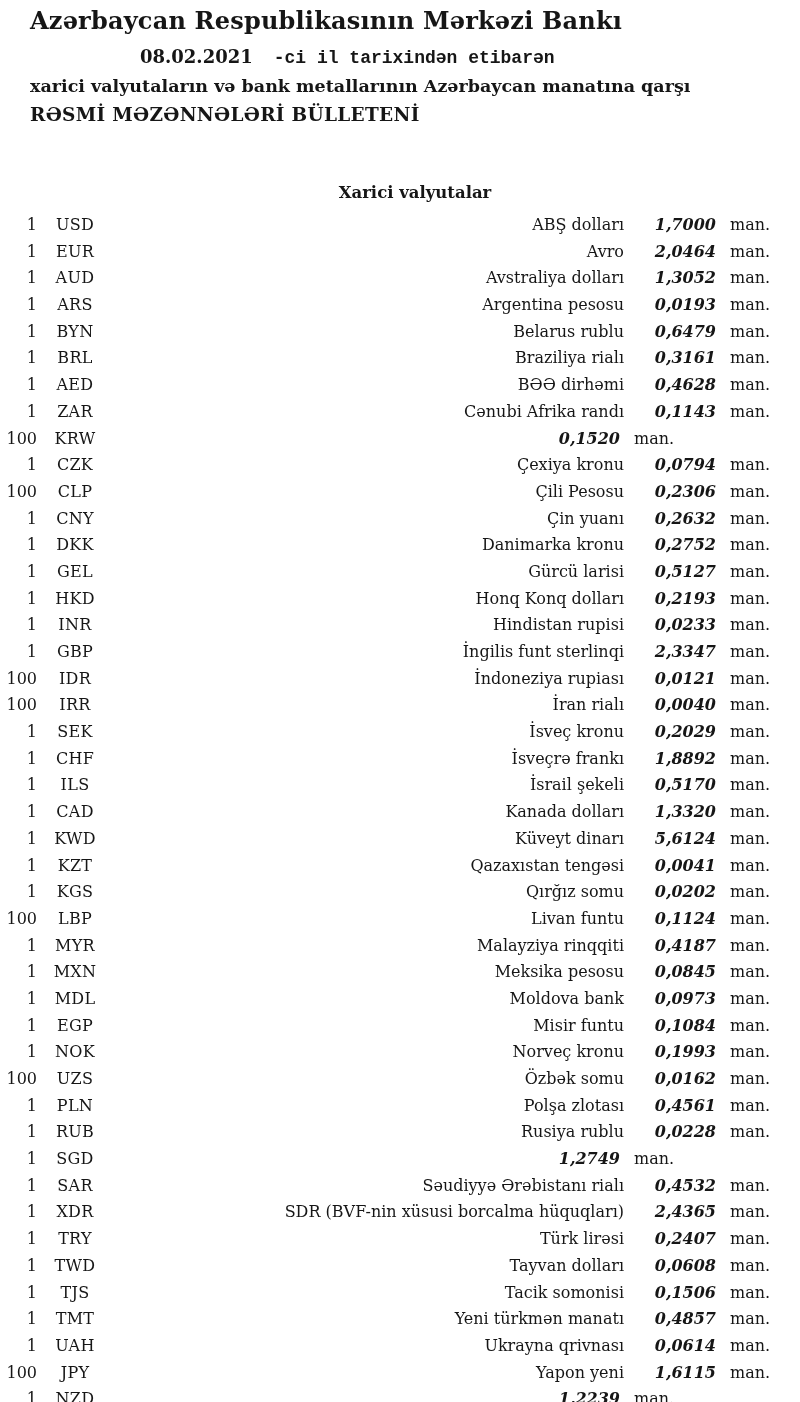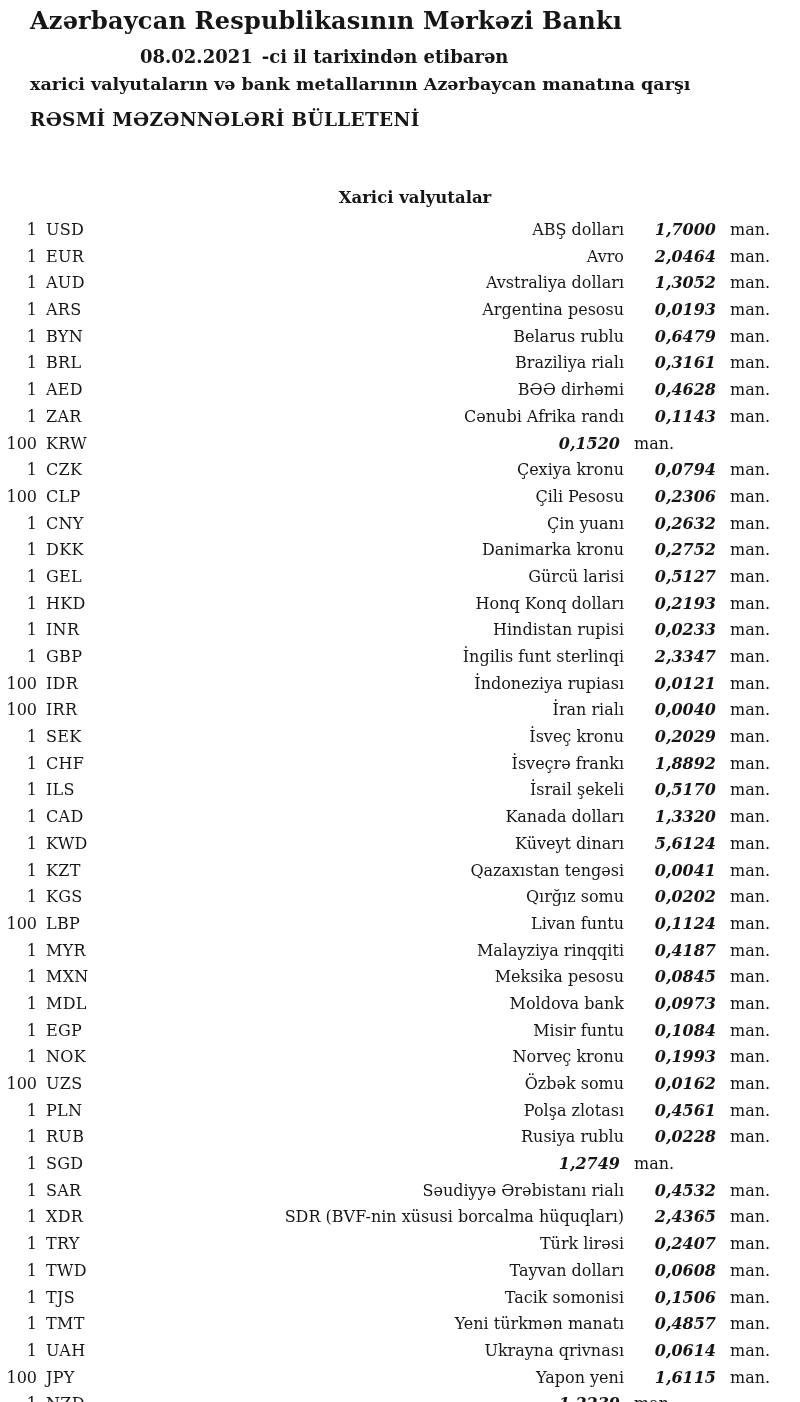--- a/index.html
+++ b/index.html
@@ -26,29 +26,29 @@
     line-height: 30px;
     letter-spacing: 0.2px;
   }
   .date-line {
     margin-top: 9px;
     font-size: 18px;
     font-weight: bold;
     line-height: 23px;
     padding-left: 110px; 
   }
-  .date-suffix { margin-left: 9px; }
+  .date-suffix { margin-left: 21px; font-family: Liberation Mono, monospace; }
   .subtitle {
     margin-top: 5px;
     font-size: 17.5px;
     font-weight: bold;
     line-height: 23px;
   }
   .bulletin-title {
-    margin-top: 12px;
+    margin-top: 5px;
     font-size: 18.5px;
     font-weight: bold;
     line-height: 23px;
     letter-spacing: 0.3px;
   }
   .section-title {
     margin-top: 56px;
     font-size: 16.5px;
     font-weight: bold;
     line-height: 22px;
@@ -63,21 +63,21 @@
   }
   .row {
     display: grid;
     grid-template-columns: 40px 64px 1fr 96px 62px;
     height: 26.7px;
     line-height: 26.7px;
     font-size: 16px;
   }
   .cell { white-space: nowrap; overflow: visible; }
   .cell.qty  { text-align: right; padding-right: 3px; }
-  .cell.code { padding-left: 6px; letter-spacing: 0.3px; }
+  .cell.code { text-align: center; padding-left: 6px; letter-spacing: 0.3px; }
   .cell.name { text-align: right; padding-left: 6px; }
   .cell.rate { text-align: right; padding-right: 4px; font-weight: bold; font-style: italic; }
   .cell.unit { text-align: left; padding-left: 10px; }
 </style>
 </head>
 <body>
 
 <div class="page">
   <header class="header-wrap">
     <h1 class="bank-name">Azərbaycan Respublikasının Mərkəzi Bankı</h1>

